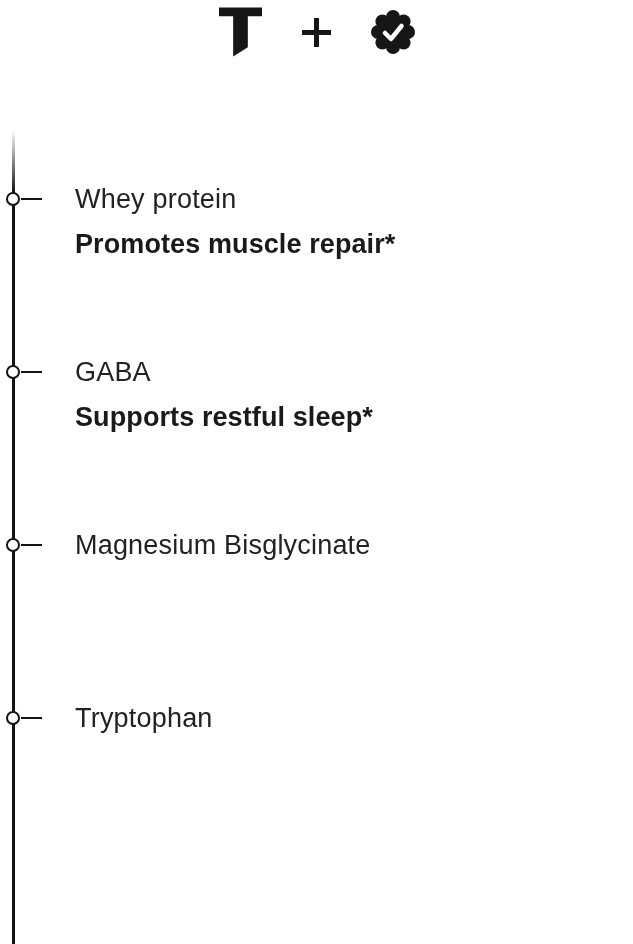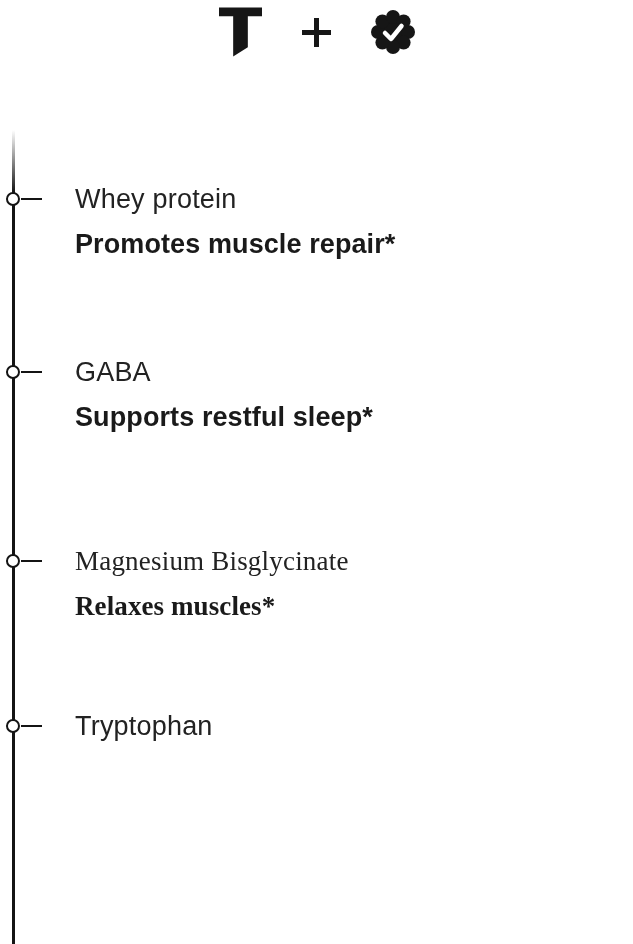--- a/index.html
+++ b/index.html
@@ -45,22 +45,22 @@
       #141414 62px,
       #141414 100%);
   }
   .tl-item {
     position: absolute;
     left: 0;
     right: 6px;
   }
   .tl-item-1 { top: 182px; }
   .tl-item-2 { top: 355px; }
-  .tl-item-3 { top: 544px; font-family: Liberation Serif, serif; }
-  .tl-item-4 { top: 701px; margin-top: 8px; }
+  .tl-item-3 { top: 528px; }
+  .tl-item-4 { top: 701px; }
 
   .node {
     position: absolute;
     left: 6px;
     top: 10px;
     width: 14px;
     height: 14px;
     box-sizing: border-box;
     border: 2.5px solid #141414;
     border-radius: 50%;
@@ -147,21 +147,20 @@
       <div class="tl-title">Whey protein</div>
       <div class="tl-benefit">Promotes muscle repair*</div>
     </div>
   </div>
 
   <div class="tl-item tl-item-3">
     <span class="node"></span>
     <span class="node-tick"></span>
     <div class="tl-text">
       <div class="tl-title">Magnesium Bisglycinate</div>
-      <div class="tl-benefit">Relaxes muscles*</div>
     </div>
   </div>
 
   <div class="tl-item tl-item-4">
     <span class="node"></span>
     <span class="node-tick"></span>
     <div class="tl-text">
       <div class="tl-title">Tryptophan</div>
     </div>
   </div>

